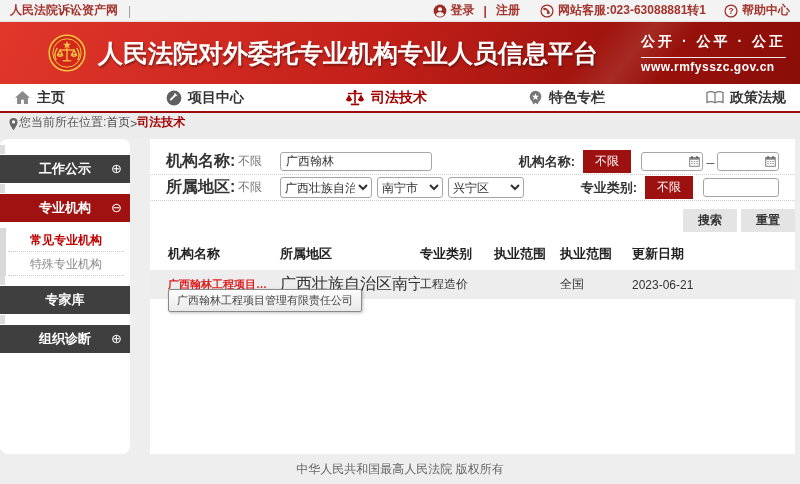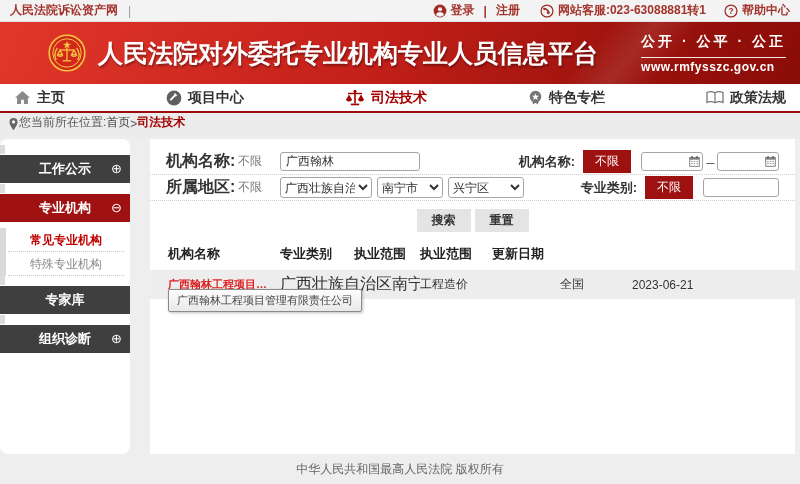--- a/index.html
+++ b/index.html
@@ -54,35 +54,35 @@
   .sub-item.active { color: #c00000; font-weight: bold; }
   
   .main-panel { width: 645px; margin-left: 20px; background: #fff; height: 100%;
     position: relative; padding-top: 10px; }
   .form-row { display: flex; align-items: center; height: 26px; padding: 0 16px;
     border-bottom: 1px dotted #d8cccc; }
   .f-label { width: 72px; font-size: 16px; font-weight: bold; color: #333; white-space: nowrap; }
   .f-unlim { width: 42px; font-size: 12px; color: #777; cursor: pointer; }
   .text-input { height: 19px; border: 1px solid #a6a6a6; border-radius: 3px; font-size: 12px;
     padding: 0 5px; font-family: inherit; color: #333; }
-  .org-input { width: 140px; }
+  .org-input { width: 152px; }
   .sel { height: 21px; border: 1px solid #a6a6a6; font-size: 12px; margin-right: 5px;
     font-family: inherit; background: #fff; border-radius: 3px; color: #333; }
   .sel-province { width: 92px; } .sel-city { width: 66px; } .sel-district { width: 76px; }
   .spacer { flex: 1; }
   .f-label-r { font-size: 13px; font-weight: bold; color: #333; margin-right: 8px; white-space: nowrap; }
   .unlim-btn { background: #9e1111; color: #fff; border: none; font-size: 12px; padding: 3px 12px;
     margin-right: 10px; cursor: pointer; font-family: inherit; }
   .date-wrap { position: relative; width: 62px; height: 19px; border: 1px solid #a6a6a6;
     border-radius: 3px; background: #fff; }
   .date-input { width: 100%; height: 100%; border: none; font-size: 11px; padding: 0 15px 0 3px; background: transparent; }
   .cal-icon { position: absolute; right: 2px; top: 3px; cursor: pointer; }
   .date-sep { margin: 0 3px; font-size: 11px; color: #444; letter-spacing: -1px; }
   .cat-input { width: 76px; }
-  .btn-row { display: flex; justify-content: center; gap: 4px; padding: 8px 0 5px; font-family: Liberation Serif, serif; }
+  .btn-row { display: flex; justify-content: flex-end; gap: 4px; padding: 8px 0 5px; font-family: Liberation Serif, serif; }
   .gray-btn { background: #e4e4e4; border: none; color: #333; font-weight: bold; font-size: 12px;
     padding: 3px 15px; cursor: pointer; font-family: inherit; }
   .tbl-head { display: flex; padding: 8px 18px 7px; font-size: 13px; font-weight: bold; color: #222; }
   .c1 { width: 112px; } .c2 { width: 140px; } .c3 { width: 74px; } .c4 { width: 66px; }
   .c5 { width: 72px; } .c6 { width: 95px; }
   .tbl-row { display: flex; align-items: center; padding: 4px 18px; background: #ededed;
     font-size: 12px; color: #333; }
   .row-link { color: #dd2222; font-weight: bold; font-size: 11px; white-space: nowrap;
     overflow: hidden; text-overflow: ellipsis; cursor: pointer; padding-right: 6px; }
   .c2-val { font-size: 16px; white-space: nowrap; overflow: hidden; font-family: Liberation Serif, serif; }
@@ -302,20 +302,21 @@
         <input class="text-input cat-input" type="text" value="" style="">
       </div>
 
       <div class="btn-row">
         <button class="gray-btn">搜索</button>
         <button class="gray-btn">重置</button>
       </div>
 
       <div class="tbl-head">
         <span class="c1">机构名称</span>
+        <span class="c2">所属地区</span>
         <span class="c3">专业类别</span>
         <span class="c4">执业范围</span>
         <span class="c5">执业范围</span>
         <span class="c6">更新日期</span>
       </div>
       <div class="tbl-row">
         <span class="c1 row-link">广西翰林工程项目管理有限责任...</span>
         <span class="c2 c2-val">广西壮族自治区南宁市兴宁区</span>
         <span class="c3">工程造价</span>
         <span class="c4"></span>

